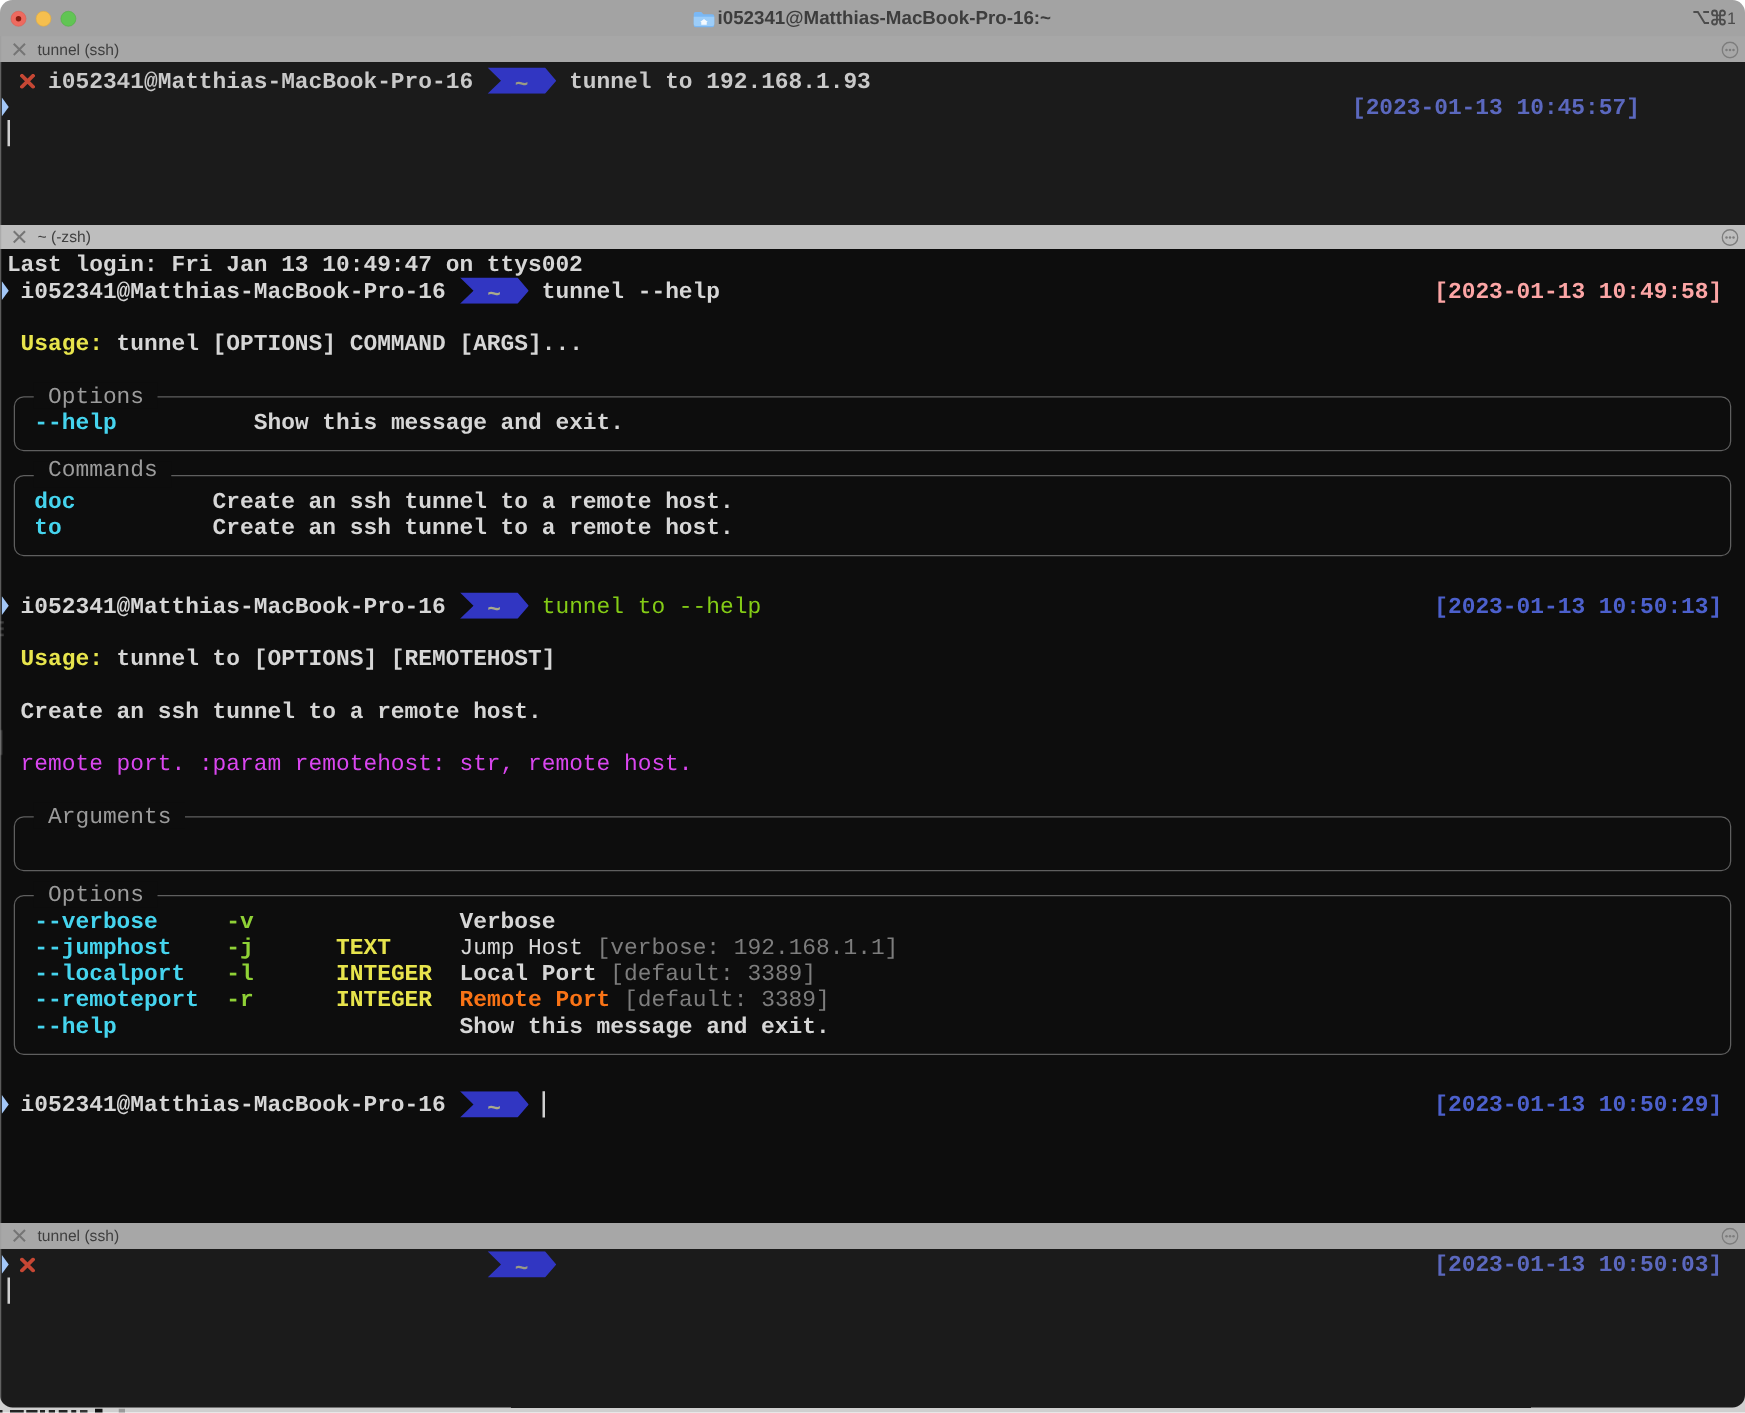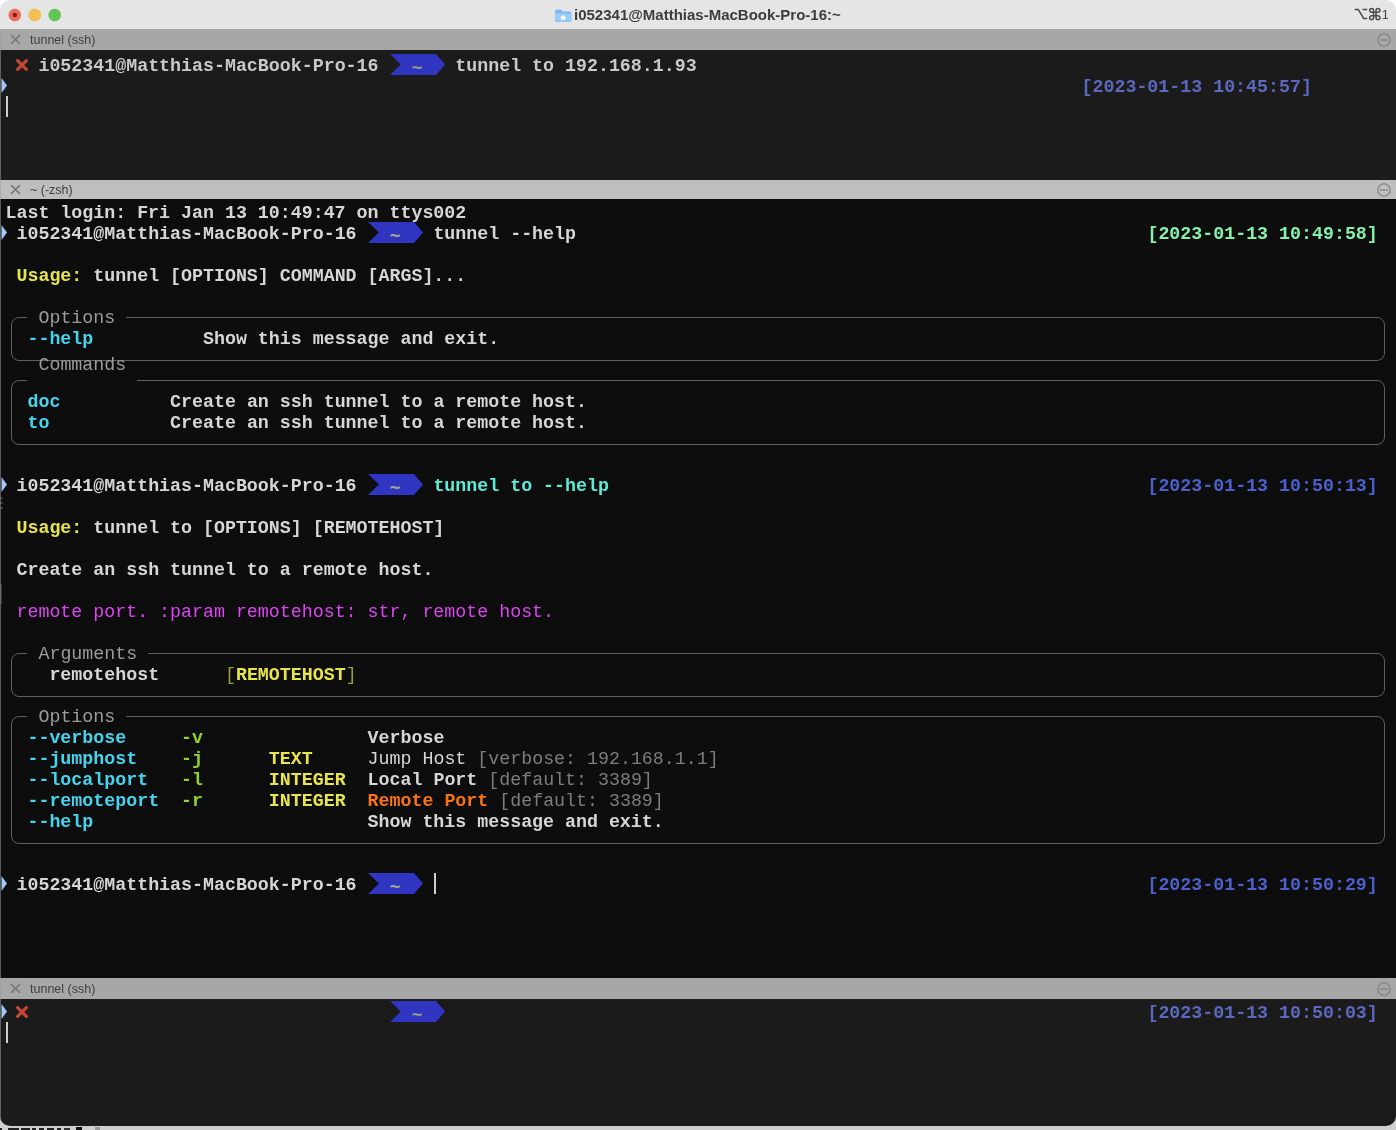--- a/index.html
+++ b/index.html
@@ -16,21 +16,21 @@
 <div class="abs" style="left:8px;top:1127.5px;width:11px;height:2.5px;background:#222"></div>
 <div class="abs" style="left:21px;top:1127.5px;width:9px;height:2.5px;background:#222"></div>
 <div class="abs" style="left:32px;top:1127.5px;width:4px;height:2.5px;background:#222"></div>
 <div class="abs" style="left:39px;top:1127.5px;width:5px;height:2.5px;background:#222"></div>
 <div class="abs" style="left:47px;top:1127.5px;width:7px;height:2.5px;background:#222"></div>
 <div class="abs" style="left:57px;top:1127.5px;width:4px;height:2.5px;background:#222"></div>
 <div class="abs" style="left:64px;top:1128px;width:6px;height:2px;background:#333"></div>
 <div class="abs" style="left:76px;top:1126.5px;width:6px;height:3px;background:#111"></div>
 <div class="abs" style="left:95px;top:1127px;width:5px;height:3px;background:#9a9a9a"></div>
 <div class="win">
-<div class="abs" style="left:0;top:0;width:1396px;height:29px;background:#e5e5e5;border-bottom:4px solid #1d4ed8">
+<div class="abs" style="left:0;top:0;width:1396px;height:29px;background:#a3a3a3;border-bottom:4px solid #1d4ed8">
 <svg class="abs" style="left:0;top:0" width="80" height="29">
         <circle cx="14.8" cy="15" r="6" fill="#ee6a5f" stroke="#dd5d52" stroke-width="0.5"></circle>
         <circle cx="14.8" cy="15" r="2.2" fill="#861d10"></circle>
         <circle cx="34.8" cy="15" r="6" fill="#f5bf4f" stroke="#e0ac41" stroke-width="0.5"></circle>
         <circle cx="54.7" cy="15" r="6" fill="#61c554" stroke="#53b147" stroke-width="0.5"></circle>
       </svg>
 <svg class="abs" style="left:554px;top:8px" width="19" height="15">
         <path d="M1,3.2 a1.6,1.6 0 0 1 1.6,-1.6 h4.4 l1.7,1.8 h7.1 a1.6,1.6 0 0 1 1.6,1.6 v7.2 a1.6,1.6 0 0 1 -1.6,1.6 h-13.2 a1.6,1.6 0 0 1 -1.6,-1.6 z" fill="#7ab8f5"></path>
         <path d="M1,5.4 h16.4 v5.8 a1.6,1.6 0 0 1 -1.6,1.6 h-13.2 a1.6,1.6 0 0 1 -1.6,-1.6 z" fill="#9ccdf9"></path>
         <path d="M9.2,7.1 l3.1,2.5 h-0.9 v2.1 h-4.4 v-2.1 h-0.9 z" fill="#ffffff" opacity="0.9"></path>
@@ -98,47 +98,46 @@
 <div class="pane" style="top:198.5px;height:779.5px">
 <div class="ln" style="top:4.60px;left:5.50px"><span style="color:#d6d6d6;font-weight:700">Last login: Fri Jan 13 10:49:47 on ttys002</span></div>
 <svg class="abs" style="top:26.00px;left:0.00px" width="8" height="15">
         <polygon points="1.5,0 7,7.5 1.5,15" fill="#a3c7f7"></polygon>
       </svg>
 <svg class="abs" style="top:23.50px;left:367.84px" width="55" height="21">
         <polygon points="0,0 46,0 55,10.5 46,21 0,21 10.8,10.5" fill="#3136c2"></polygon>
       </svg>
 <div class="tld" style="top:28.10px;left:389.80px;color:#a9a98c">~</div>
 <div class="ln" style="top:25.60px;left:5.50px"> <span style="color:#d6d6d6;font-weight:700">i052341@Matthias-MacBook-Pro-16</span>       <span style="color:#d6d6d6;font-weight:700">tunnel --help</span></div>
-<div class="ln" style="top:25.60px;left:1147.42px"><span style="color:#86efac;font-weight:700">[2023-01-13 10:49:58]</span></div>
+<div class="ln" style="top:25.60px;left:1147.42px"><span style="color:#fca5a5;font-weight:700">[2023-01-13 10:49:58]</span></div>
 <div class="ln" style="top:67.60px;left:5.50px"> <span style="color:#e7e44c;font-weight:700">Usage: </span><span style="color:#d6d6d6;font-weight:700">tunnel [OPTIONS] COMMAND [ARGS]...</span></div>
 <div class="abs" style="top:118.00px;left:11px;width:1372px;height:42.00px;border:1px solid #5f5f5f;border-radius:8px"></div>
 <div class="abs" style="top:107.50px;left:27.46px;width:98.82px;height:21px;background:#0d0d0d"></div>
       <div class="ln" style="top:109.60px;left:38.44px"><span style="color:#9b9b9b;font-weight:400">Options</span></div>
 <div class="ln" style="top:130.60px;left:5.50px">  <span style="color:#45d4ee;font-weight:700">--help</span>          <span style="color:#d6d6d6;font-weight:700">Show this message and exit.</span></div>
 <div class="abs" style="top:181.00px;left:11px;width:1372px;height:63.00px;border:1px solid #5f5f5f;border-radius:8px"></div>
 <div class="abs" style="top:170.50px;left:27.46px;width:109.80px;height:21px;background:#0d0d0d"></div>
-      <div class="ln" style="top:156px;left:38.44px"><span style="color:#9b9b9b;font-weight:400">Commands</span></div>
+      <div class="ln" style="top:168px;left:38.44px"><span style="color:#9b9b9b;font-weight:400">Commands</span></div>
 <div class="ln" style="top:214.60px;left:5.50px">  <span style="color:#45d4ee;font-weight:700">to</span>           <span style="color:#d6d6d6;font-weight:700">Create an ssh tunnel to a remote host.</span></div>
 <div class="ln" style="top:193.60px;left:5.50px">  <span style="color:#45d4ee;font-weight:700">doc</span>          <span style="color:#d6d6d6;font-weight:700">Create an ssh tunnel to a remote host.</span></div>
 <svg class="abs" style="top:278.00px;left:0.00px" width="8" height="15">
         <polygon points="1.5,0 7,7.5 1.5,15" fill="#a3c7f7"></polygon>
       </svg>
 <svg class="abs" style="top:275.50px;left:367.84px" width="55" height="21">
         <polygon points="0,0 46,0 55,10.5 46,21 0,21 10.8,10.5" fill="#3136c2"></polygon>
       </svg>
 <div class="tld" style="top:280.10px;left:389.80px;color:#a9a98c">~</div>
-<div class="ln" style="top:277.60px;left:5.50px"> <span style="color:#d6d6d6;font-weight:700">i052341@Matthias-MacBook-Pro-16</span>       <span style="color:#5eead4;font-weight:700">tunnel to --help</span></div>
+<div class="ln" style="top:277.60px;left:5.50px"> <span style="color:#d6d6d6;font-weight:700">i052341@Matthias-MacBook-Pro-16</span>       <span style="color:#84cc16;font-weight:400">tunnel to --help</span></div>
 <div class="ln" style="top:277.60px;left:1147.42px"><span style="color:#4c60cc;font-weight:700">[2023-01-13 10:50:13]</span></div>
 <div class="ln" style="top:319.60px;left:5.50px"> <span style="color:#e7e44c;font-weight:700">Usage: </span><span style="color:#d6d6d6;font-weight:700">tunnel to [OPTIONS] [REMOTEHOST]</span></div>
 <div class="ln" style="top:361.60px;left:5.50px"> <span style="color:#d6d6d6;font-weight:700">Create an ssh tunnel to a remote host.</span></div>
 <div class="ln" style="top:403.60px;left:5.50px"> <span style="color:#d946ef;font-weight:400">remote port. :param remotehost: str, remote host.</span></div>
 <div class="abs" style="top:454.00px;left:11px;width:1372px;height:42.00px;border:1px solid #5f5f5f;border-radius:8px"></div>
 <div class="abs" style="top:443.50px;left:27.46px;width:120.78px;height:21px;background:#0d0d0d"></div>
       <div class="ln" style="top:445.60px;left:38.44px"><span style="color:#9b9b9b;font-weight:400">Arguments</span></div>
-<div class="ln" style="top:466.60px;left:5.50px">    <span style="color:#d6d6d6;font-weight:700">remotehost</span>      <span style="color:#99993f;font-weight:400">[</span><span style="color:#e7e44c;font-weight:700">REMOTEHOST</span><span style="color:#99993f;font-weight:400">]</span></div>
 <div class="abs" style="top:517.00px;left:11px;width:1372px;height:126.00px;border:1px solid #5f5f5f;border-radius:8px"></div>
 <div class="abs" style="top:506.50px;left:27.46px;width:98.82px;height:21px;background:#0d0d0d"></div>
       <div class="ln" style="top:508.60px;left:38.44px"><span style="color:#9b9b9b;font-weight:400">Options</span></div>
 <div class="ln" style="top:529.60px;left:5.50px">  <span style="color:#45d4ee;font-weight:700">--verbose</span>     <span style="color:#8fd136;font-weight:700">-v</span>               <span style="color:#d6d6d6;font-weight:700">Verbose</span></div>
 <div class="ln" style="top:550.60px;left:5.50px">  <span style="color:#45d4ee;font-weight:700">--jumphost</span>    <span style="color:#8fd136;font-weight:700">-j</span>      <span style="color:#e7e44c;font-weight:700">TEXT</span>     <span style="color:#d6d6d6;font-weight:400">Jump Host </span><span style="color:#7d7d7d;font-weight:400">[verbose: 192.168.1.1]</span></div>
 <div class="ln" style="top:571.60px;left:5.50px">  <span style="color:#45d4ee;font-weight:700">--localport</span>   <span style="color:#8fd136;font-weight:700">-l</span>      <span style="color:#e7e44c;font-weight:700">INTEGER</span>  <span style="color:#d6d6d6;font-weight:700">Local Port </span><span style="color:#7d7d7d;font-weight:400">[default: 3389]</span></div>
 <div class="ln" style="top:592.60px;left:5.50px">  <span style="color:#45d4ee;font-weight:700">--remoteport</span>  <span style="color:#8fd136;font-weight:700">-r</span>      <span style="color:#e7e44c;font-weight:700">INTEGER</span>  <span style="color:#f97316;font-weight:700">Remote Port </span><span style="color:#7d7d7d;font-weight:400">[default: 3389]</span></div>
 <div class="ln" style="top:613.60px;left:5.50px">  <span style="color:#45d4ee;font-weight:700">--help</span>                         <span style="color:#d6d6d6;font-weight:700">Show this message and exit.</span></div>
 <svg class="abs" style="top:677.00px;left:0.00px" width="8" height="15">
         <polygon points="1.5,0 7,7.5 1.5,15" fill="#a3c7f7"></polygon>

